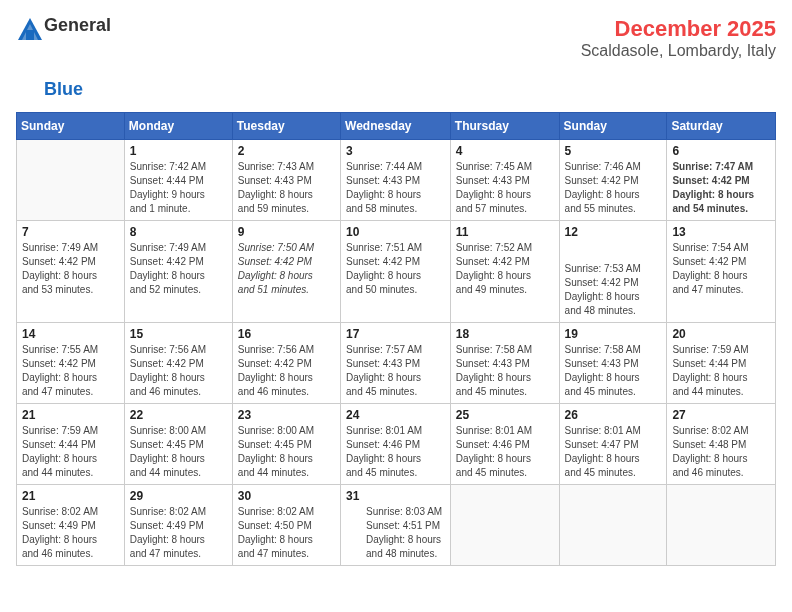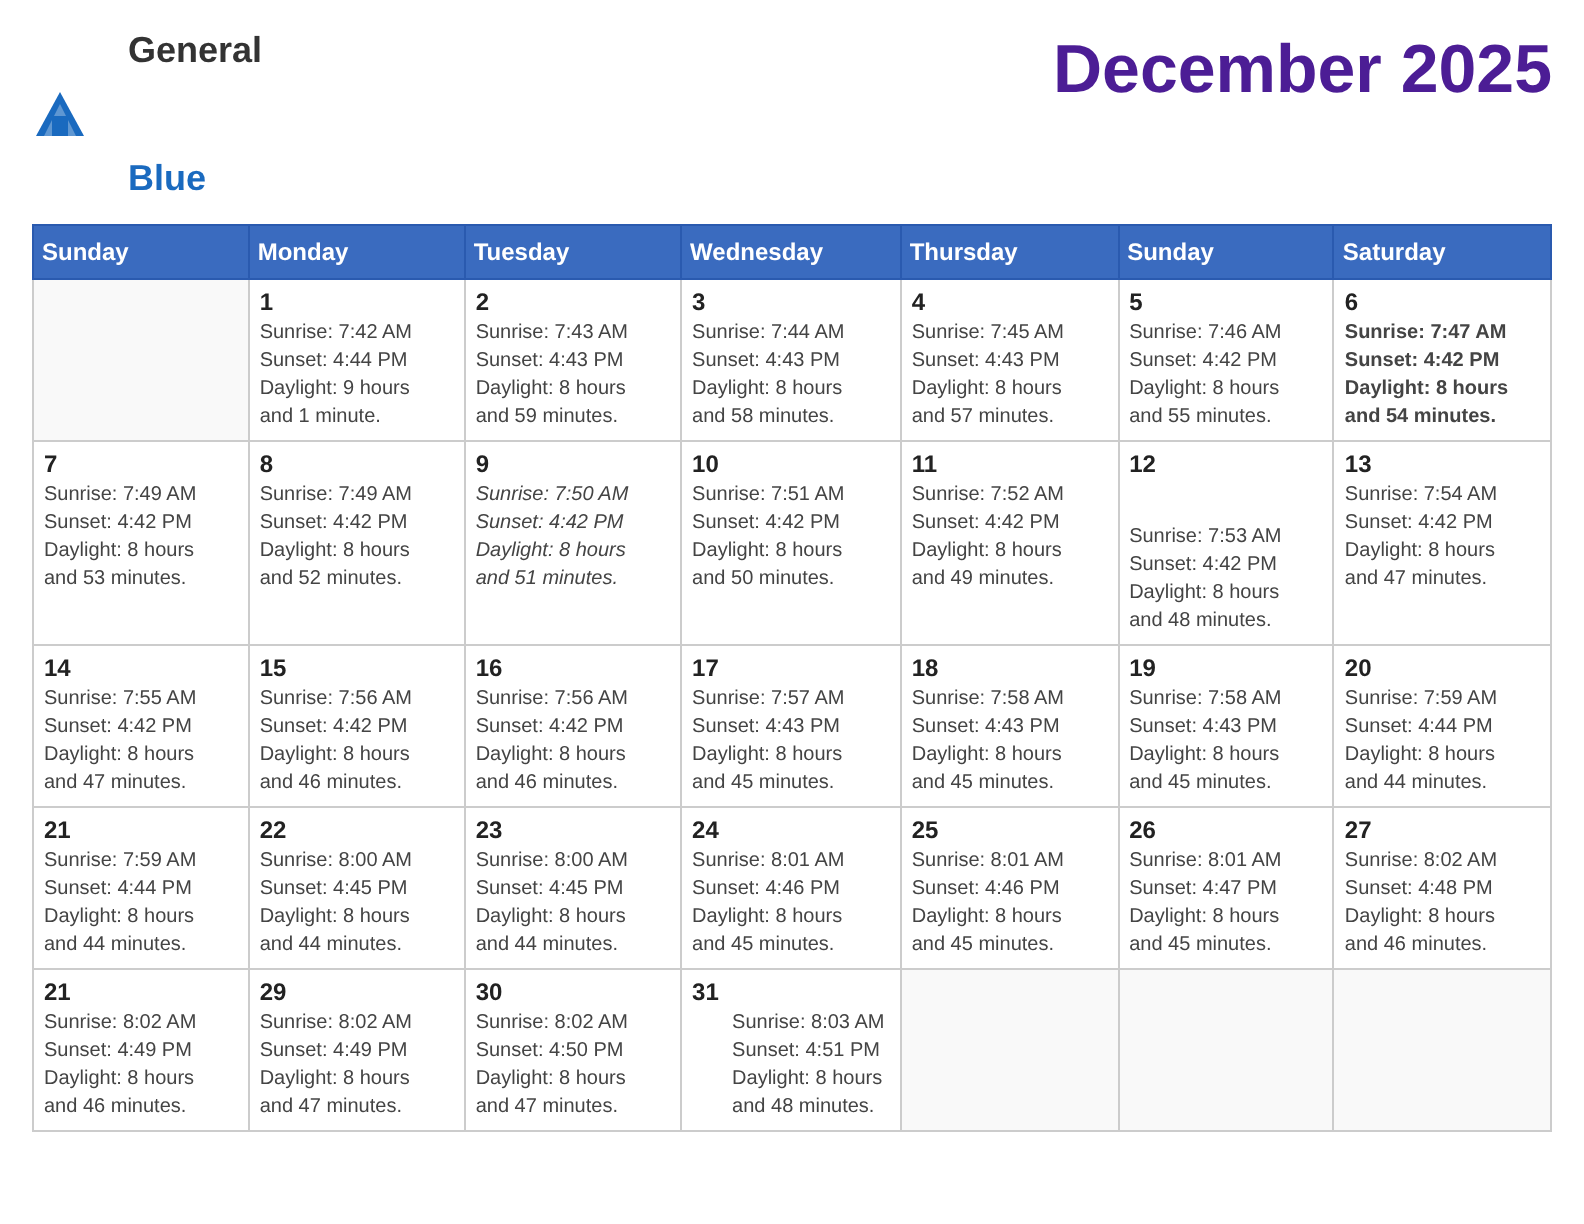--- a/index.html
+++ b/index.html
@@ -11,41 +11,40 @@
       padding: 16px;
     }
     .header-area {
       display: flex;
       justify-content: space-between;
       align-items: flex-start;
       margin-bottom: 12px;
     }
     .logo {
       display: flex;
-      align-items: center;
-      gap: 20px;
+      gap: 0;
     }
     .logo-text {
       font-size: 18px;
       font-weight: bold;
       line-height: 1.1;
     }
     .logo-general { color: #333; }
     .logo-blue { color: #1a6abf; margin-top: 44px; }
     .logo-icon {
       width: 28px;
       height: 28px;
     }
     .title-area {
       text-align: right;
     }
     .month-title {
-      font-size: 34px;
+      font-size: 22px;
       font-weight: bold;
-      color: #4c1d95;
+      color: #ef4444;
     }
     .location-title {
       font-size: 16px;
       color: #555;
     }
     .calendar {
       width: 100%;
       border-collapse: collapse;
       font-size: 11px;
     }
@@ -90,20 +89,21 @@
       <polygon points="14,8 22,24 6,24" fill="#fff" opacity="0.3"></polygon>
       <rect x="10" y="14" width="8" height="10" fill="#1a6abf"></rect>
     </svg>
     <div class="logo-text">
       <div class="logo-general">General</div>
       <div class="logo-blue">Blue</div>
     </div>
   </div>
   <div class="title-area">
     <div class="month-title">December 2025</div>
+    <div class="location-title">Scaldasole, Lombardy, Italy</div>
   </div>
 </div>
 
 <table class="calendar">
   <thead>
     <tr>
     <th>Sunday</th>
         <th>Monday</th>
         <th>Tuesday</th>
         <th>Wednesday</th>

